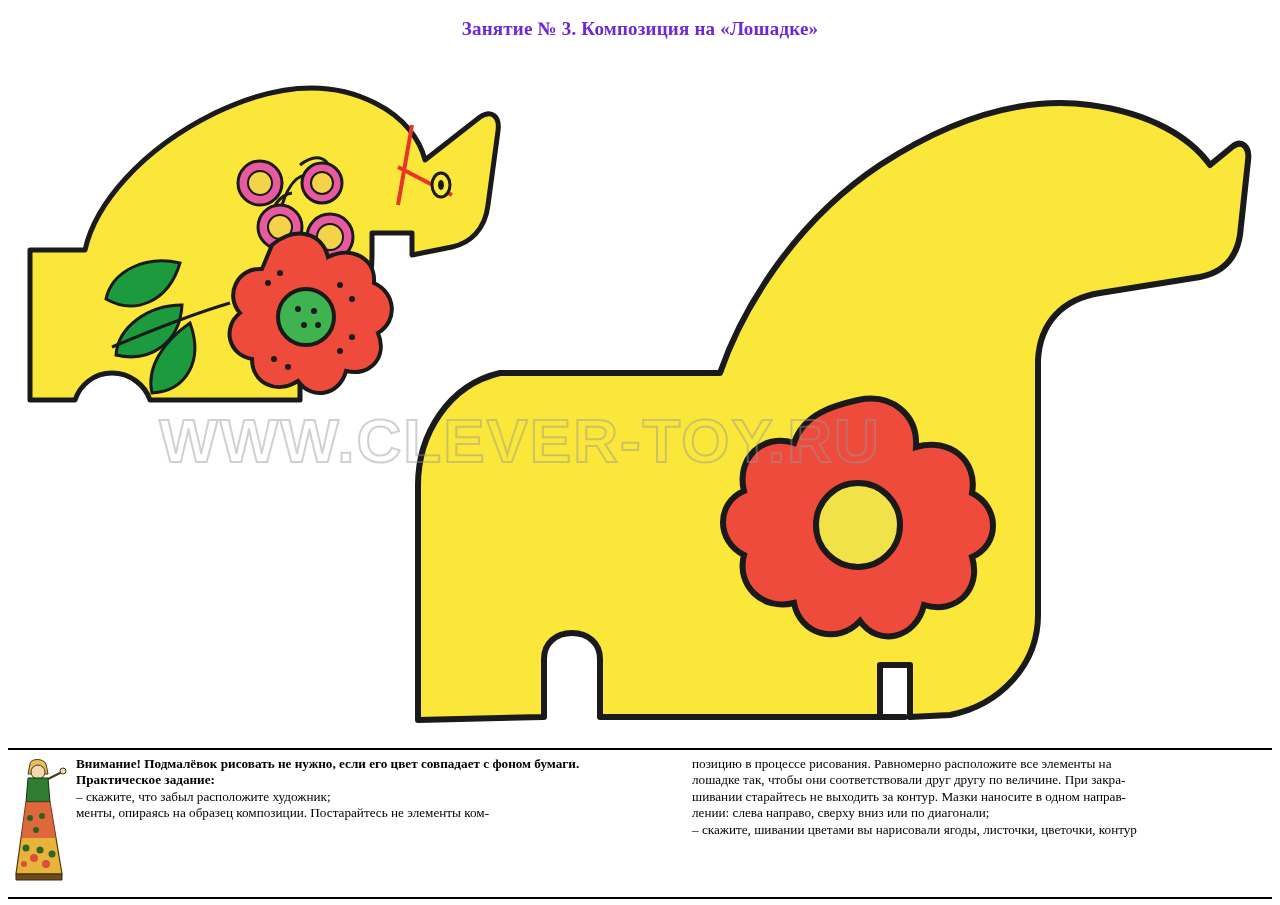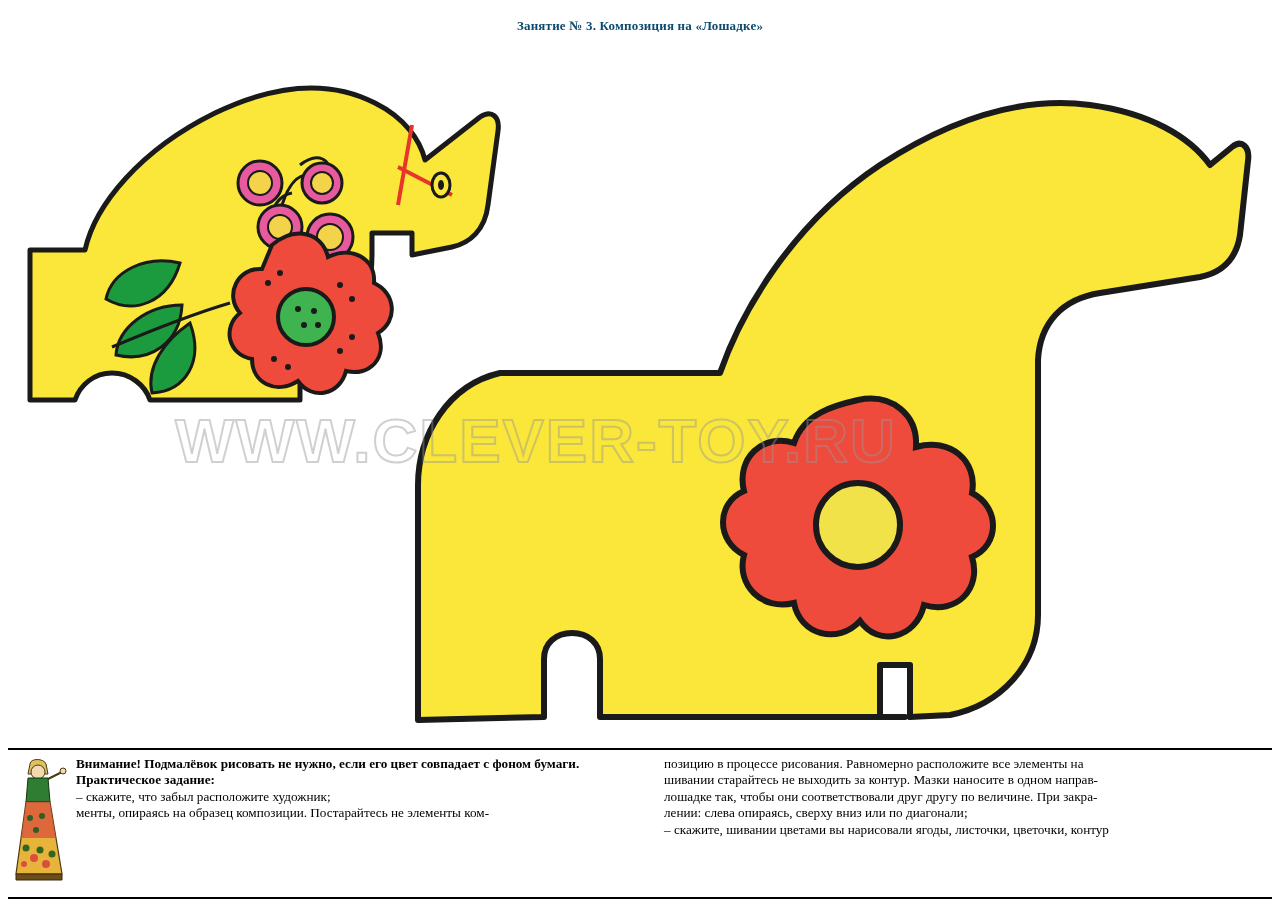--- a/index.html
+++ b/index.html
@@ -23,23 +23,23 @@
   }
   
   .page-title {
     position: absolute;
     top: 18px;
     left: 0;
     width: 1280px;
     text-align: center;
     font-family: "Liberation Serif", serif;
     font-weight: bold;
-    font-size: 13px;
+    font-size: 19px;
     letter-spacing: 0.2px;
-    color: #0c4a6e;
+    color: #6d28d9;
   }
   
   .illustration {
     position: absolute;
     left: 0;
     top: 55px;
     width: 1280px;
     height: 690px;
   }
   .illustration svg {
@@ -55,21 +55,20 @@
     font-family: "Liberation Sans", sans-serif;
     font-weight: bold;
     font-size: 62px;
     letter-spacing: 2px;
     color: rgba(255,255,255,0.0);
     -webkit-text-stroke: 2px rgba(150,150,150,0.45);
     text-shadow: 0 0 0 rgba(0,0,0,0);
     pointer-events: none;
     user-select: none;
     white-space: nowrap;
-    margin-left: 16px;
   }
   
   .rule-top {
     position: absolute;
     left: 8px;
     top: 748px;
     width: 1264px;
     height: 2px;
     background: #000;
   }
@@ -96,21 +95,21 @@
     width: 60px;
     min-width: 60px;
     height: 130px;
     margin-left: 2px;
     margin-top: 2px;
   }
   .footer-cols {
     display: flex;
     flex-direction: row;
     flex: 1;
-    gap: 6px;
+    gap: 34px;
     padding-left: 6px;
   }
   .footer-col {
     flex: 1;
     font-family: "Liberation Serif", serif;
     font-size: 13.2px;
     line-height: 16.4px;
     text-align: justify;
     color: #000;
   }
@@ -255,21 +254,21 @@
 
     <div class="footer-cols">
       <div class="footer-col left">
         <span class="f-bold">Внимание! Подмалёвок рисовать не нужно, если его цвет совпадает с фоном бумаги.</span>
         <span class="f-bold">Практическое задание:</span>
         <span class="f-line">– скажите, что забыл расположите художник;</span>
         <span class="f-line">менты, опираясь на образец композиции. Постарайтесь не элементы ком-</span>
       </div>
       <div class="footer-col right">
         <span class="f-line">позицию в процессе рисования. Равномерно расположите все элементы на</span>
+        <span class="f-line">лошадке так, чтобы они соответствовали друг другу по величине. При закра-</span>
         <span class="f-line">шивании старайтесь не выходить за контур. Мазки наносите в одном направ-</span>
-        <span class="f-line">лошадке так, чтобы они соответствовали друг другу по величине. При закра-</span>
-        <span class="f-line">лении: слева опираясь, сверху вниз или по диагонали;</span>
+        <span class="f-line">лении: слева направо, сверху вниз или по диагонали;</span>
         <span class="f-line">– скажите, шивании цветами вы нарисовали ягоды, листочки, цветочки, контур</span>
       </div>
     </div>
   </div>
 
 </div>
 
 </body></html>

